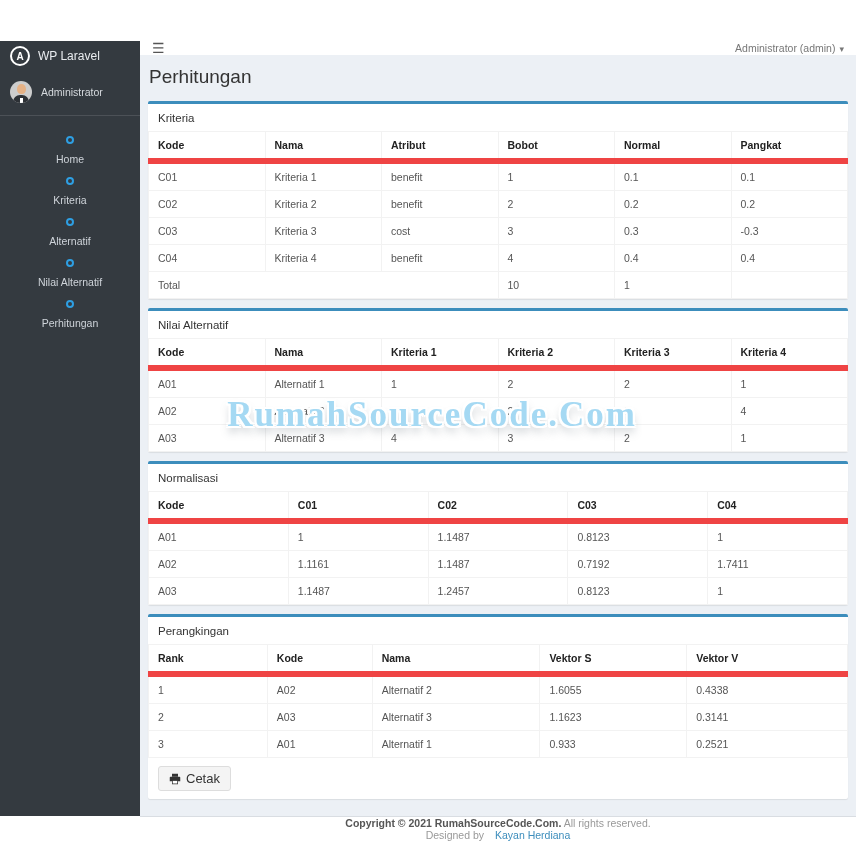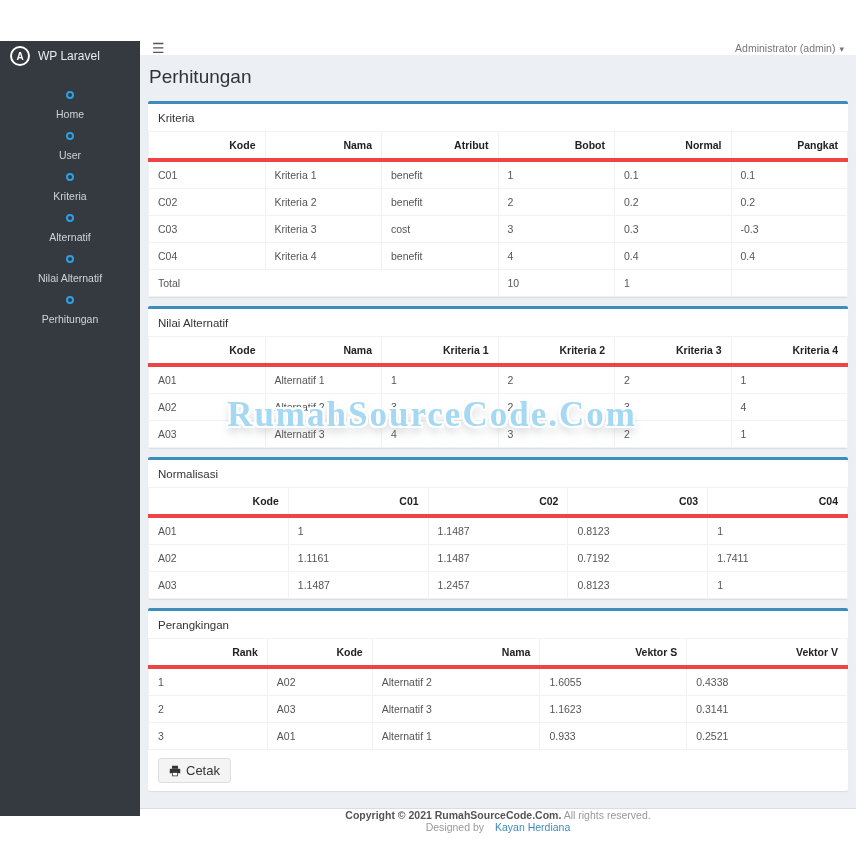--- a/index.html
+++ b/index.html
@@ -32,21 +32,21 @@
   .caret { font-size:9px; color:#777; }
 
   .content { flex:1; background:#ecf0f5; padding:11px 8px 8px 8px; position:relative; }
   h1.page-title { font-size:19px; font-weight:normal; color:#333; margin:0 0 13px 1px; }
 
   .card { background:#fff; border-top:3px solid #3c8dbc; border-radius:2px; margin-bottom:9px;
           box-shadow:0 1px 1px rgba(0,0,0,0.08); }
   .card-title { font-size:11.5px; color:#333; padding:8px 10px 7px 10px; }
   table { width:100%; border-collapse:collapse; table-layout:fixed; font-size:10.5px; color:#555; }
   th, td { border:1px solid #f2f2f2; padding:7px 9px; text-align:left; overflow:hidden; white-space:nowrap; }
-  th { color:#222; font-weight:bold; border-bottom:4px solid #ef4444;text-align:right; }
+  th { color:#222; font-weight:bold; border-bottom:6px solid #ef4444; }
   tr { background:#fff; }
   .t-perangkingan th:nth-child(1){width:17%} .t-perangkingan th:nth-child(2){width:15%}
   .t-perangkingan th:nth-child(3){width:24%} .t-perangkingan th:nth-child(4){width:21%}
   .t-perangkingan th:nth-child(5){width:23%}
   .card-footer { padding:8px 10px; }
   .btn-print { display:inline-flex; align-items:center; gap:5px; font-size:13px; color:#333;
                background:#f4f4f4; border:1px solid #ddd; border-radius:3px; padding:4px 10px; cursor:pointer;
                font-family:"Liberation Sans", sans-serif; }
 
   .watermark { position:absolute; top:360px; left:292px; transform:translate(-50%,-50%);
@@ -65,28 +65,32 @@
 <body>
 
 <div class="canvas">
   <div class="app">
 
     <aside class="sidebar">
       <div class="brand">
         <span class="logo">A</span>
         <span class="brand-text">WP Laravel</span>
       </div>
+      <div class="user-panel">
+        <span class="avatar">
+          <span class="head"></span>
+            <span class="suit"></span>
+            <span class="shirt"></span>
+        </span>
+        <span class="user-name">Administrator</span>
+      </div>
       <ul class="nav">
           <li>
             <span class="circle-icon"></span>
             <span>Home</span>
-          </li>
-          <li>
-            <span class="circle-icon"></span>
-            <span>User</span>
           </li>
           <li>
             <span class="circle-icon"></span>
             <span>Kriteria</span>
           </li>
           <li>
             <span class="circle-icon"></span>
             <span>Alternatif</span>
           </li>
           <li>

